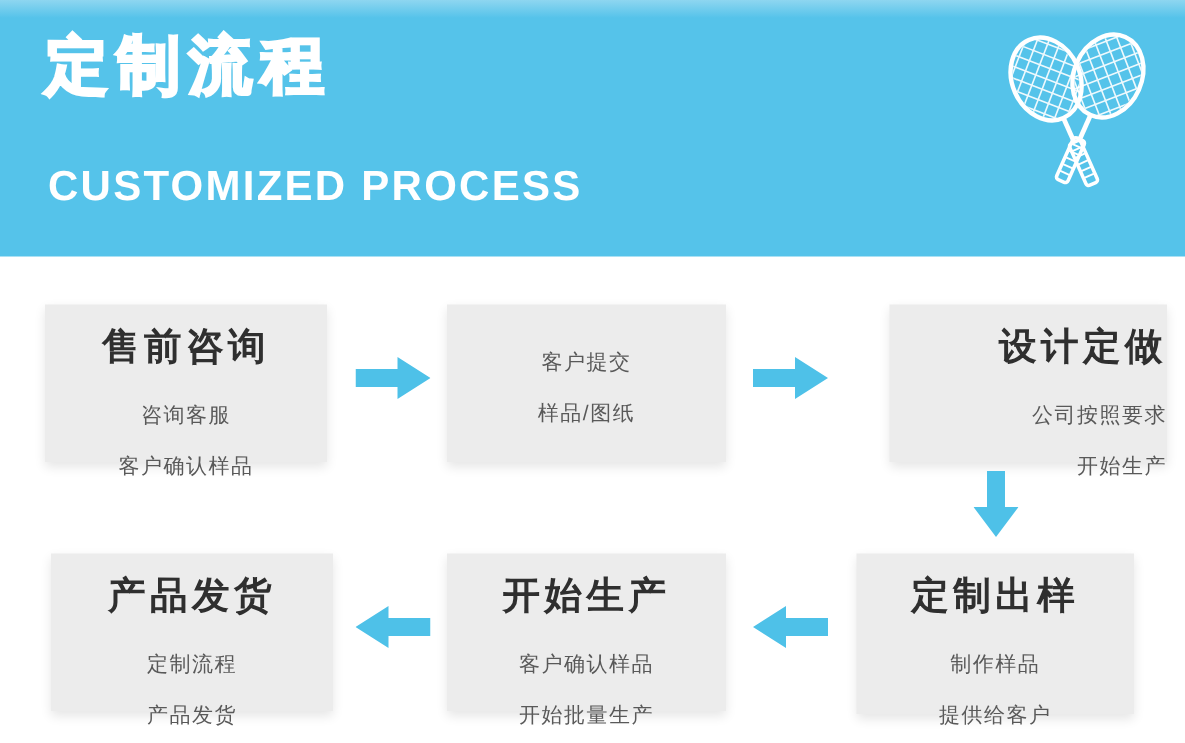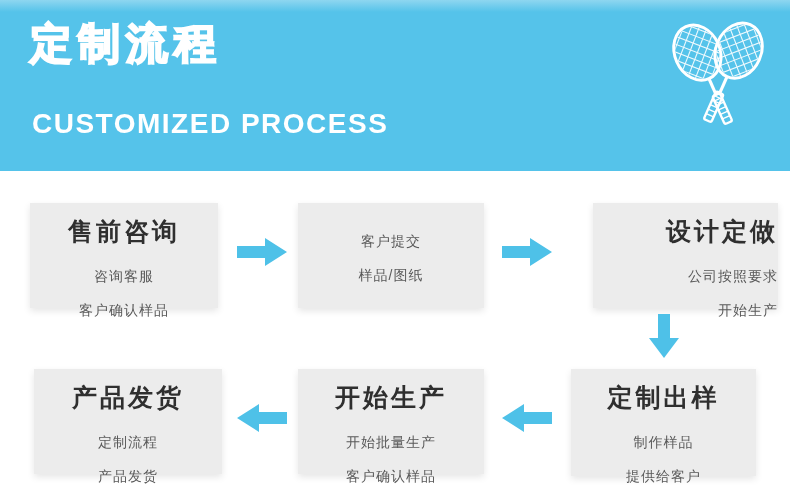--- a/index.html
+++ b/index.html
@@ -157,22 +157,22 @@
     <div class="step-line">制作样品</div>
     <div class="step-line">提供给客户</div>
   </div>
 
   <svg class="arrow a4" width="50" height="28" viewBox="0 0 50 28">
     <polygon points="50,8 22,8 22,0 0,14 22,28 22,20 50,20" fill="#4ec1e8"></polygon>
   </svg>
 
   <div class="step b5">
     <div class="step-title">开始生产</div>
+    <div class="step-line">客户确认样品</div>
     <div class="step-line">开始批量生产</div>
-    <div class="step-line">客户确认样品</div>
   </div>
 
   <svg class="arrow a5" width="50" height="28" viewBox="0 0 50 28">
     <polygon points="50,8 22,8 22,0 0,14 22,28 22,20 50,20" fill="#4ec1e8"></polygon>
   </svg>
 
   <div class="step b6">
     <div class="step-title">产品发货</div>
     <div class="step-line">定制流程</div>
     <div class="step-line">产品发货</div>

